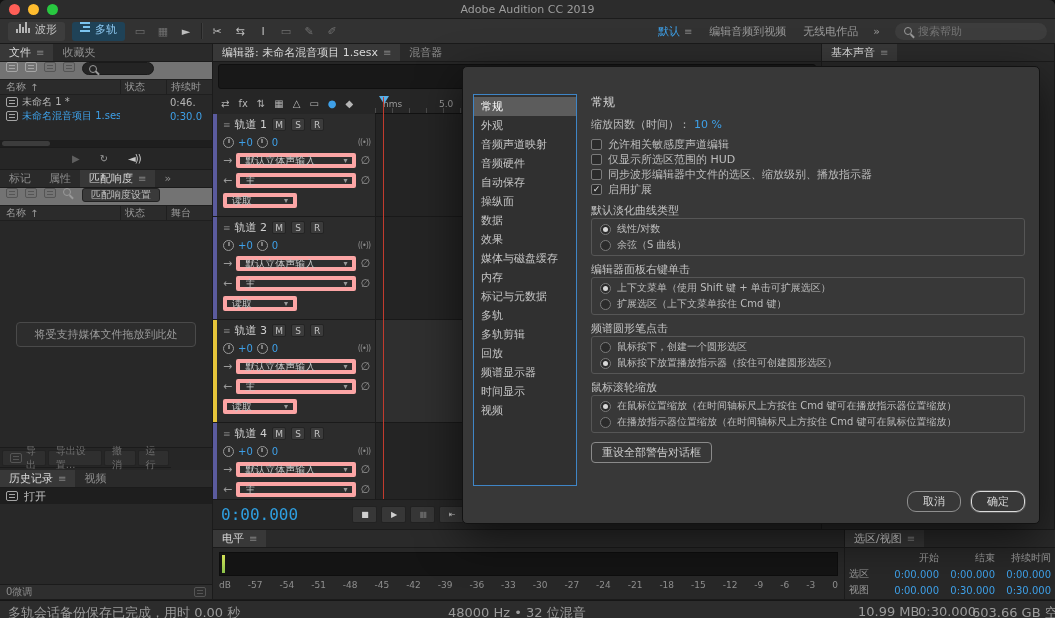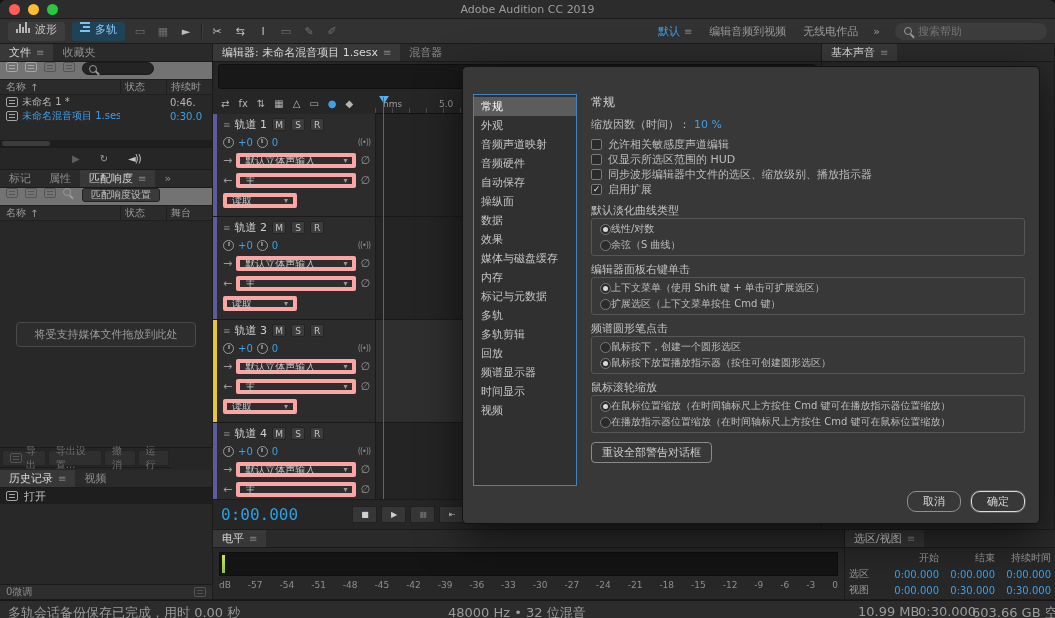--- a/index.html
+++ b/index.html
@@ -148,21 +148,21 @@
   .heading{font-size:12px;color:#d2d2d2}
   .zoomrow{margin-top:6px;height:14px;color:#bdbdbd}
   .zoomrow b{color:#3ea0e8;font-weight:normal;margin-left:4px}
   .cbs{margin-top:6px}
   .cbrow{display:flex;align-items:center;gap:6px;height:15px;color:#bdbdbd}
   .cb{width:11px;height:11px;background:#2b2b2b;border:1px solid #7a7a7a;border-radius:2px;font-size:9px;line-height:9px;text-align:center;color:#e8e8e8;flex:0 0 auto}
   .cb.checked::after{content:"✓"}
   .group{margin-top:6px}
   .gtitle{height:14px;color:#c4c4c4}
   .gbox{border:1px solid #565656;border-radius:3px;padding:2px 8px;margin-top:1px}
-  .radiorow{display:flex;align-items:center;height:16px;color:#bdbdbd;font-size:10px;white-space:nowrap;overflow:hidden}
+  .radiorow{display:flex;align-items:center;gap:6px;height:16px;color:#bdbdbd;font-size:10px;white-space:nowrap;overflow:hidden}
   .radio{width:11px;height:11px;border:1px solid #7a7a7a;border-radius:50%;background:#2b2b2b;position:relative;flex:0 0 auto}
   .radio.on::after{content:"";position:absolute;inset:2px;border-radius:50%;background:#d8d8d8}
   .reset-btn{display:inline-block;margin-top:9px;border:1px solid #8a8a8a;border-radius:4px;padding:2px 10px;color:#cfcfcf}
   .dlg-actions{position:absolute;right:14px;bottom:11px;display:flex;gap:10px}
   .dlg-btn{min-width:54px;text-align:center;border:1px solid #8f8f8f;border-radius:9px;padding:2px 12px;color:#d8d8d8}
   .dlg-btn.primary{border-color:#dcdcdc;box-shadow:0 0 0 1px rgba(255,255,255,.18)}
 </style>
 </head>
 <body>
 

